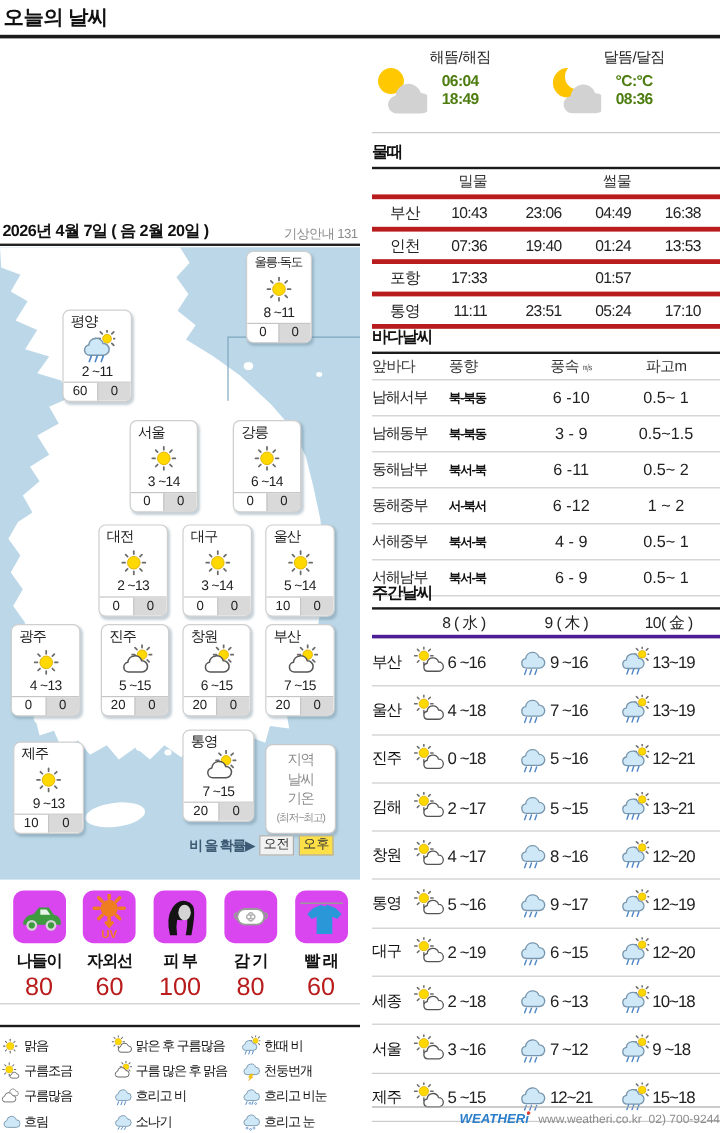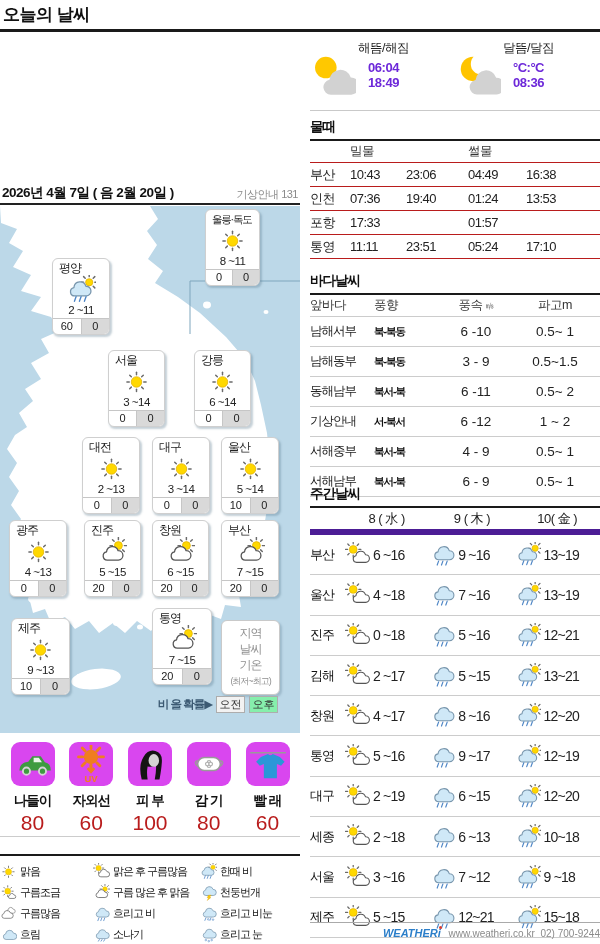--- a/index.html
+++ b/index.html
@@ -31,64 +31,64 @@
   #map-key{position:absolute;left:221px;top:414px;width:57px;height:73px;background:#fff;border:1px solid #c9c9c9;
            border-radius:6px;text-align:center;color:#8f8f8f;box-shadow:1.5px 2px 2px rgba(90,120,140,.3);}
   #map-key div{font-size:12px;letter-spacing:-1px;line-height:16px;}
   #map-key div.first{margin-top:4px;}
   #map-key div.tiny{font-size:9px;letter-spacing:-1px;}
 
   #prob-row{position:absolute;left:0;top:490px;width:278px;display:flex;justify-content:flex-end;align-items:center;gap:4px;}
   #prob-row .pr-label{font-size:11.5px;font-weight:bold;letter-spacing:-1px;color:#3c5a73;}
   #prob-row .pr-cell{width:27px;height:15px;line-height:15px;text-align:center;font-size:11px;color:#333;
                      border:1px solid #adadad;background:#f2f2f2;}
-  #prob-row .pr-cell.pm{background:#86efac;}
+  #prob-row .pr-cell.pm{background:#fde047;}
 
   #indices{position:absolute;left:0;top:742px;width:300px;display:flex;justify-content:space-between;padding:0 5px;box-sizing:border-box;}
   .idx{width:55px;text-align:center;}
   .idx .tile{width:44px;height:44px;margin:0 auto;background:#d946ef;border-radius:9px;display:flex;align-items:center;justify-content:center;}
   .idx .lbl{font-size:13.5px;font-weight:bold;letter-spacing:-1px;color:#111;margin-top:6px;}
   .idx .val{font-size:21px;color:#b91c1c;margin-top:1px;}
 
   #legend-wrap{position:absolute;left:0;top:836px;width:300px;border-top:1px solid #ccc;}
   #legend{margin-top:17px;border-top:2.5px solid #1a1a1a;padding-top:5px;display:grid;
           grid-template-columns:93px 107px 100px;row-gap:1px;}
   .lg{display:flex;align-items:center;gap:3px;height:20px;font-size:11px;letter-spacing:-1px;color:#111;white-space:nowrap;}
 
   
   #right{position:absolute;left:310px;top:0;width:290px;}
   .sunmoon{position:absolute;left:0;top:40px;width:290px;display:flex;}
   .sm-item{flex:1;display:flex;align-items:flex-start;}
   .sm-icon{margin-top:11px;}
   .sm-text{margin-left:2px;text-align:center;}
   .sm-title{font-size:12.5px;letter-spacing:-0.5px;color:#222;margin-bottom:3px;}
-  .sm-time{font-size:13px;font-weight:bold;letter-spacing:-0.5px;color:#6d28d9;line-height:15px;}
+  .sm-time{font-size:13px;font-weight:bold;letter-spacing:-0.5px;color:#4d7c0f;line-height:15px;}
   .sm-rule{position:absolute;left:0;top:110px;width:290px;border-top:1px solid #c9c9c9;}
 
   .sec-title{font-size:13.5px;font-weight:bold;letter-spacing:-1px;color:#111;}
   .sec-rule{height:2px;background:#1a1a1a;margin-top:3px;}
 
   #tide{position:absolute;left:0;top:118px;width:290px;}
-  .t-row{display:grid;grid-template-columns:40px 56px 62px 58px 58px;align-items:center;height:23px;border-bottom:1px solid #b91c1c;
-         font-size:13px;letter-spacing:-0.5px;color:#222;}
+  .t-row{display:grid;grid-template-columns:40px 56px 62px 58px 58px;align-items:center;height:23px;border-bottom:4px solid #b91c1c;
+         font-size:13px;letter-spacing:-0.5px;color:#222;text-align:right;}
   .t-row.head{height:21px;font-size:12.5px;color:#333;}
   .t-row span{white-space:nowrap;}
 
   #sea{position:absolute;left:0;top:272px;width:290px;}
   .s-row{display:grid;grid-template-columns:64px 60px 84px 74px;align-items:center;height:29px;border-bottom:1px solid #ccc;}
   .s-row.head{height:21px;}
   .s-area{font-size:12.5px;letter-spacing:-1px;color:#222;}
   .s-dir{font-size:10.5px;font-weight:bold;letter-spacing:-1px;color:#111;}
   .s-spd{font-size:13.5px;text-align:center;color:#222;}
   .s-wav{font-size:13.5px;text-align:center;color:#222;}
   .s-h{font-size:12.5px;color:#333;letter-spacing:-0.5px;}
   .s-h small{font-size:8.5px;color:#555;}
 
   #weekly{position:absolute;left:0;top:485px;width:290px;}
-  .wk-head{display:flex;height:21px;align-items:center;border-bottom:6px solid #4c1d95;}
+  .wk-head{display:flex;height:21px;align-items:center;border-bottom:3px solid #4c1d95;}
   .wk-head .sp{width:34px;}
   .wk-head span.day{width:85.3px;text-align:center;font-size:13px;letter-spacing:-0.5px;color:#222;}
   .wk-row{display:flex;align-items:center;height:39.3px;border-bottom:1px solid #ccc;}
   .wk-city{width:34px;font-size:13px;letter-spacing:-1px;color:#111;}
   .wk-cell{width:85.3px;display:flex;align-items:center;}
   .wk-cell .wi{width:27px;display:flex;justify-content:center;}
   .wk-cell .wt{font-size:14px;letter-spacing:-0.8px;color:#222;margin-left:2px;white-space:nowrap;}
 
   #footer{position:absolute;left:0;top:922px;width:290px;border-top:1px solid #aaa;padding-top:4px;
           text-align:right;font-size:10px;color:#8a8a8a;white-space:nowrap;}
@@ -730,21 +730,21 @@
             <span class="s-spd">3 - 9</span>
             <span class="s-wav">0.5~1.5</span>
           </div>
           <div class="s-row">
             <span class="s-area">동해남부</span>
             <span class="s-dir">북서-북</span>
             <span class="s-spd">6 -11</span>
             <span class="s-wav">0.5~ 2</span>
           </div>
           <div class="s-row">
-            <span class="s-area">기상안내</span>
+            <span class="s-area">동해중부</span>
             <span class="s-dir">서-북서</span>
             <span class="s-spd">6 -12</span>
             <span class="s-wav">1 ~ 2</span>
           </div>
           <div class="s-row">
             <span class="s-area">서해중부</span>
             <span class="s-dir">북서-북</span>
             <span class="s-spd">4 - 9</span>
             <span class="s-wav">0.5~ 1</span>
           </div>

